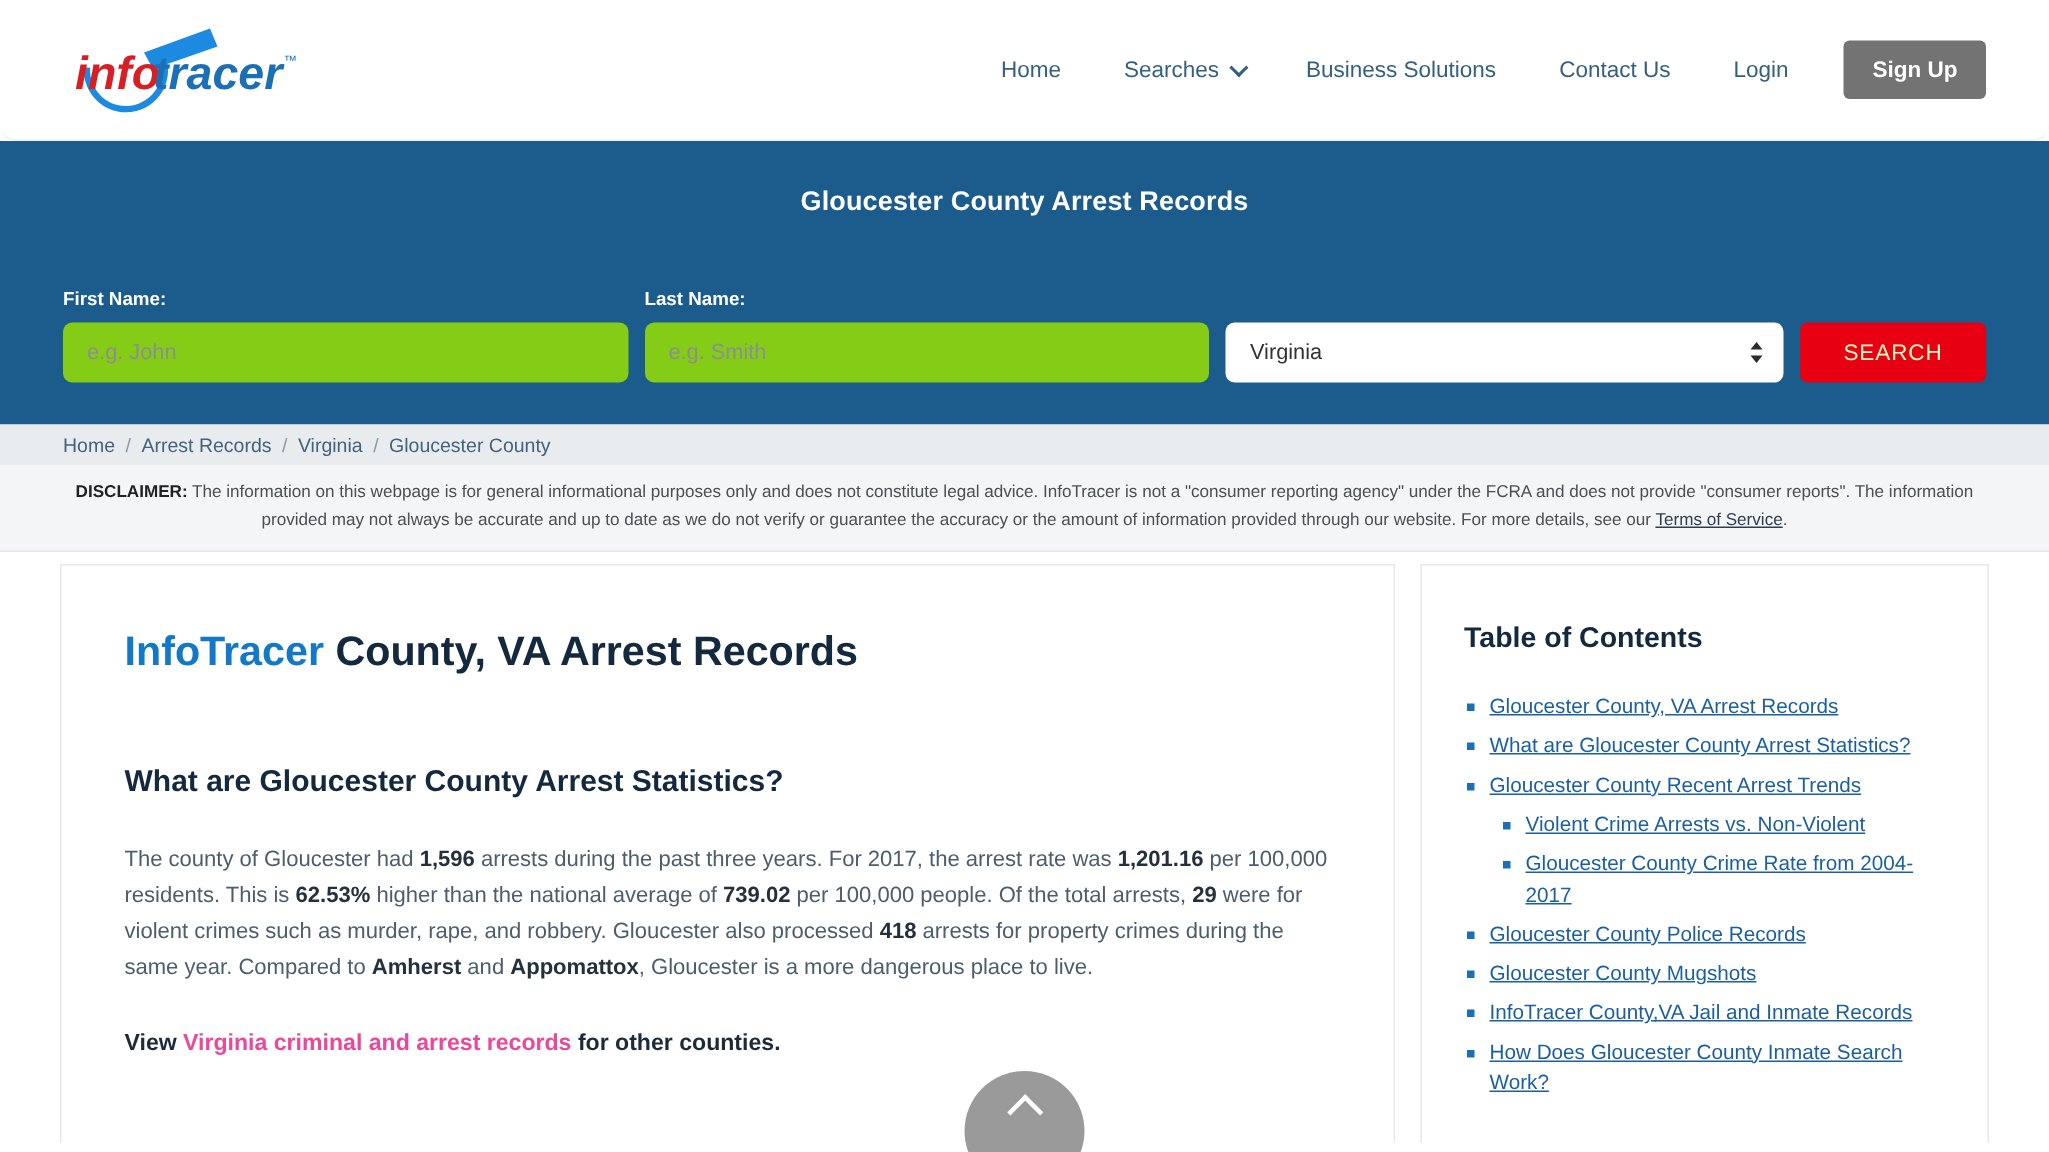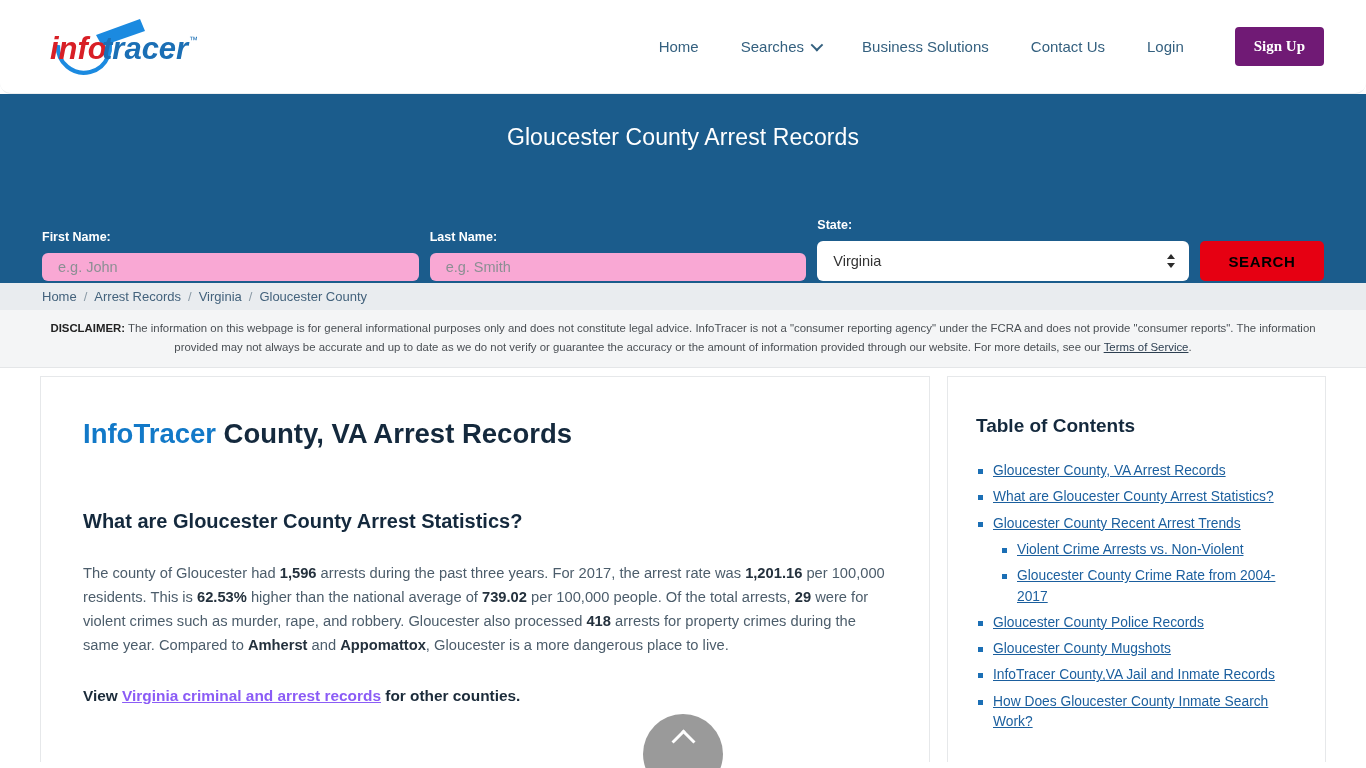--- a/index.html
+++ b/index.html
@@ -52,68 +52,68 @@
   }
   .chevron-down {
     display: inline-block;
     width: 9px;
     height: 9px;
     border-right: 2px solid #34607f;
     border-bottom: 2px solid #34607f;
     transform: rotate(45deg) translateY(-2px);
   }
   .signup-btn {
-    background: #701a75;
+    background: #737373;
     color: #ffffff;
     font-size: 15px;
     font-weight: bold;
     border: none;
     border-radius: 4px;
     padding: 11px 19px;
-    margin-left: 30px;
-    cursor: pointer;
-    font-family: Liberation Serif, serif;
+    margin-left: 16px;
+    cursor: pointer;
+    font-family: Liberation Sans, sans-serif;
     white-space: nowrap;
   }
 
   
   .search-band {
     background: #1b5c8c;
     padding: 22px 42px 26px 42px;
     height: 189px;
   }
   .band-title {
     text-align: center;
     color: #ffffff;
-    font-size: 23px;
-    font-weight: normal;
-    margin: 8px 0 32px 0;
+    font-size: 18px;
+    font-weight: bold;
+    margin: 8px 0 12px 0;
     letter-spacing: 0.1px;
   }
   .search-row {
     display: flex;
     align-items: flex-end;
     gap: 11px;
   }
   .field-group { display: flex; flex-direction: column; }
   .field-group.first { width: 379px; }
   .field-group.last { width: 379px; }
   .field-group.state { width: 374px; }
   .field-label {
     color: #ffffff;
     font-size: 12.5px;
     font-weight: bold;
     margin-bottom: 9px;
     margin-top: 35px;
   }
   .text-input {
-    height: 28px;
+    height: 40px;
     border: none;
     border-radius: 6px;
-    background: #f9a8d4;
+    background: #84cc16;
     padding: 0 16px;
     font-size: 14.5px;
     color: #333;
     font-family: "Liberation Sans", sans-serif;
     outline: none;
     width: 100%;
   }
   .text-input::placeholder { color: #8b8f93; }
   .state-select-wrap { position: relative; width: 100%; }
   .state-select {
@@ -136,25 +136,25 @@
     position: absolute;
     right: 13px;
     top: 50%;
     transform: translateY(-50%);
     pointer-events: none;
     line-height: 0;
   }
   .search-btn {
     height: 40px;
     background: #e60012;
-    color: #000000;
+    color: #fef9c3;
     border: none;
     border-radius: 5px;
     font-size: 15px;
-    font-weight: bold;
+    font-weight: normal;
     letter-spacing: 0.6px;
     padding: 0 26px;
     cursor: pointer;
     font-family: "Liberation Sans", sans-serif;
     flex: 0 0 auto;
     width: 124px;
   }
 
   
   .breadcrumb-bar {
@@ -222,22 +222,21 @@
     margin: 0 0 29px 0;
   }
   p.body-text b { color: #24313d; font-weight: bold; }
   p.view-line {
     font-size: 15.4px;
     font-weight: bold;
     color: #1b2b3a;
     margin: 0;
   }
   p.view-line a {
-    color: #8b5cf6;
-    text-decoration: underline;
+    color: #ec4899;
     cursor: pointer;
   }
 
   
   .toc-card {
     width: 379px;
     background: #ffffff;
     border: 1px solid #e6e8ea;
     border-bottom: none;
     padding: 38px 26px 20px 28px;
@@ -339,21 +338,20 @@
   <div class="search-row">
     <div class="field-group first">
       <label class="field-label">First Name:</label>
       <input class="text-input" type="text" placeholder="e.g. John" style="">
     </div>
     <div class="field-group last">
       <label class="field-label">Last Name:</label>
       <input class="text-input" type="text" placeholder="e.g. Smith" style="">
     </div>
     <div class="field-group state">
-      <label class="field-label">State:</label>
       <div class="state-select-wrap">
         <select class="state-select">
           <option>Virginia</option>
         </select>
         <span class="stepper-icon">
           <svg width="10" height="18" viewBox="0 0 10 18">
             <path d="M5 2 L9 7 L1 7 Z" fill="#2b2b2b"></path>
             <path d="M5 16 L9 11 L1 11 Z" fill="#2b2b2b"></path>
           </svg>
         </span>

